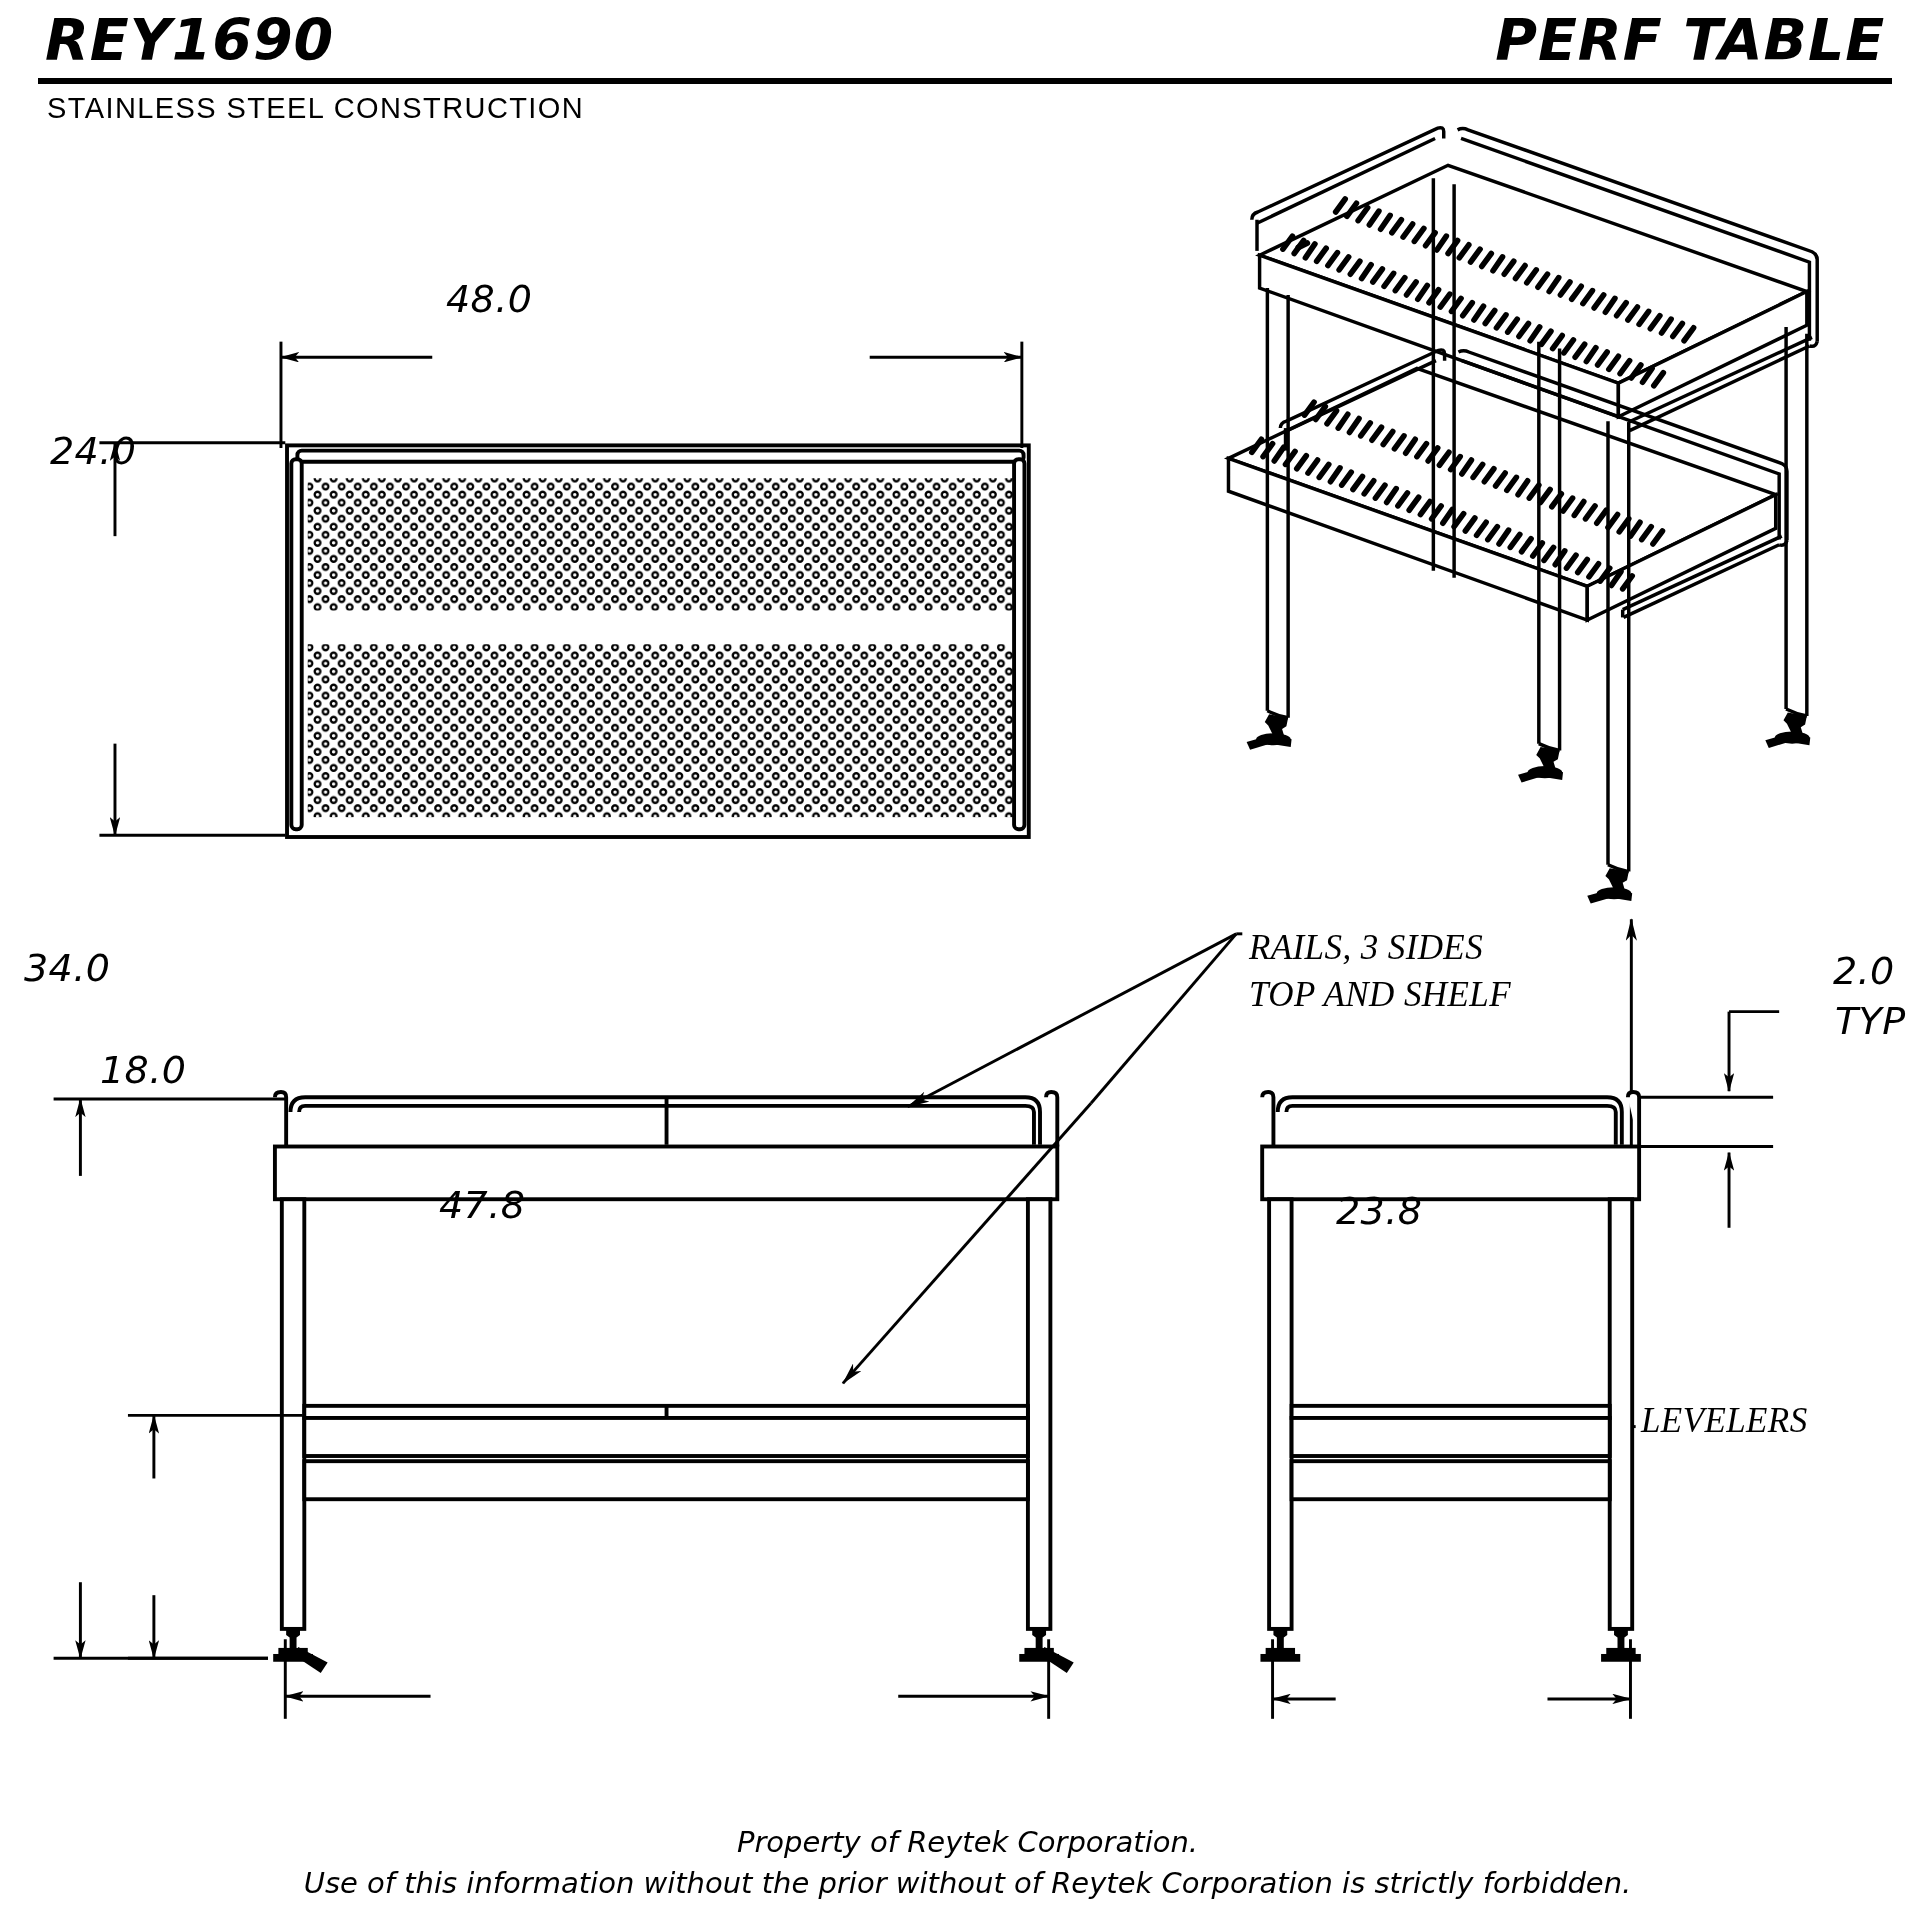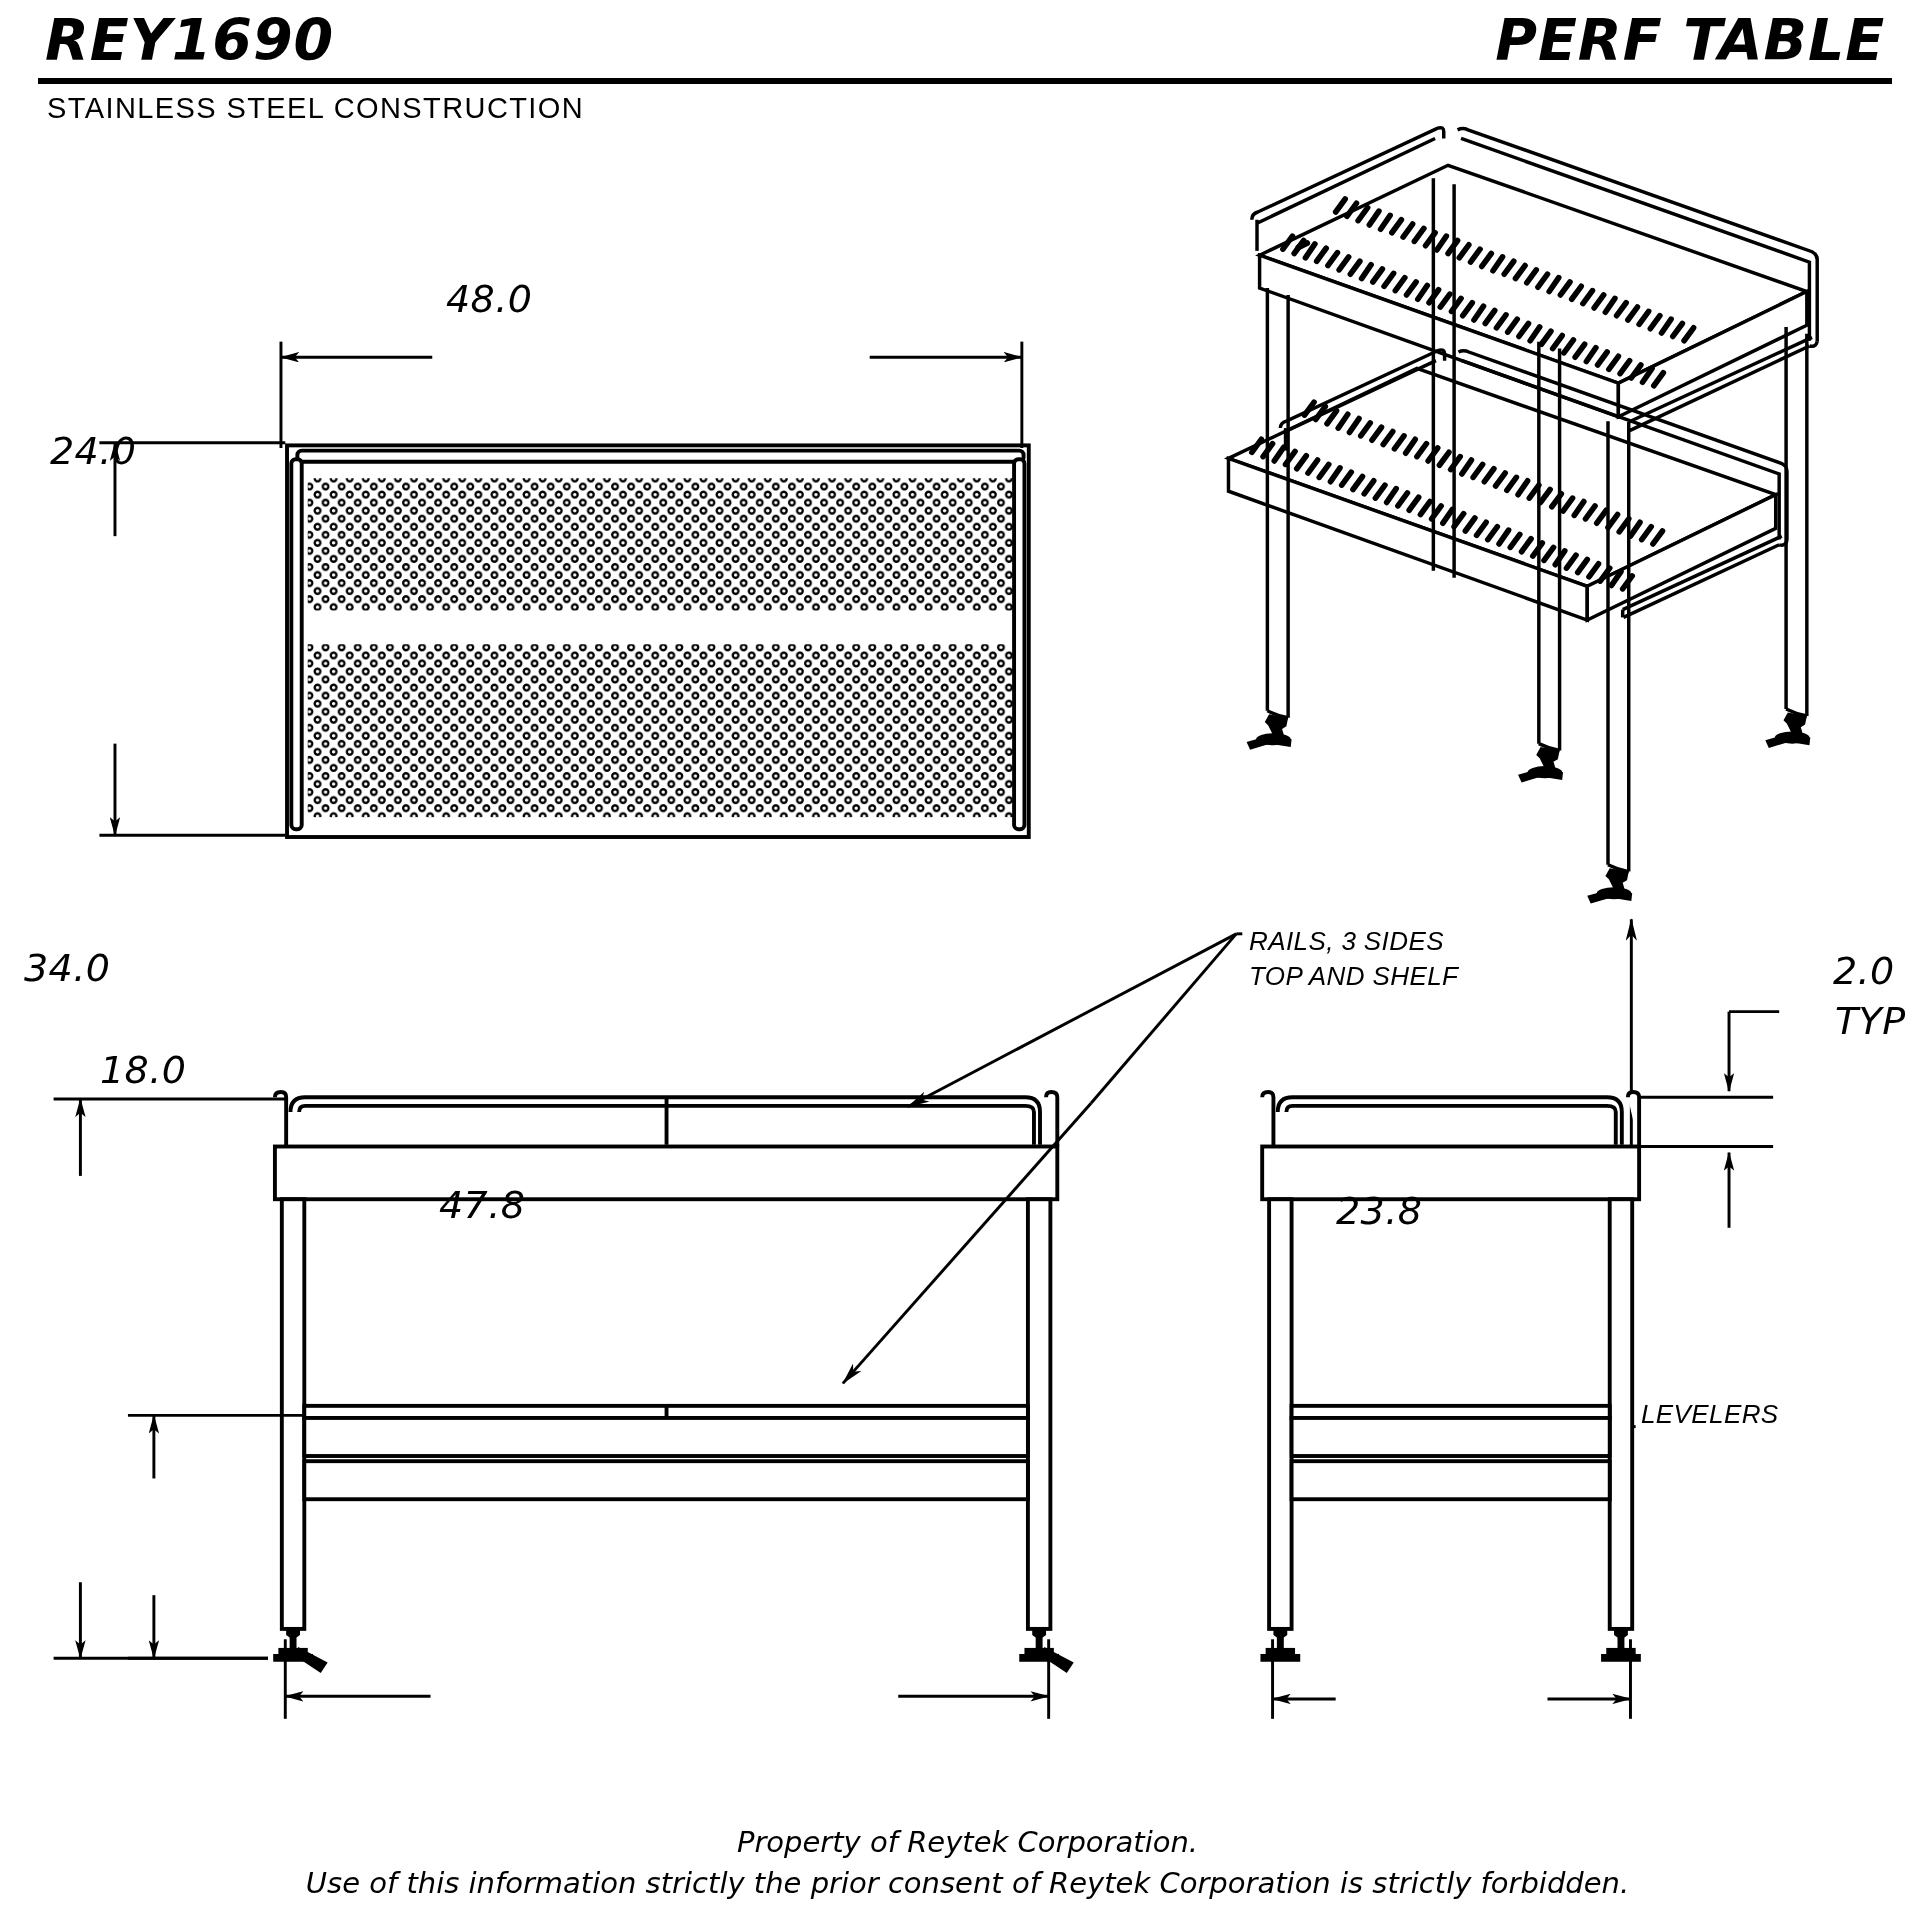--- a/index.html
+++ b/index.html
@@ -66,23 +66,23 @@
     position: absolute;
     font-family: "DejaVu Sans", sans-serif;
     font-style: italic;
     font-size: 38px;
     white-space: nowrap;
     line-height: 1.05;
     letter-spacing: 0.4px;
   }
   .note {
     position: absolute;
-    font-family: Liberation Sans, sans-serif;
+    font-family: Liberation Serif, serif;
     font-style: italic;
-    font-size: 26px;
+    font-size: 35px;
     white-space: nowrap;
     line-height: 1.35;
     letter-spacing: 0.4px;
   }
 
   .dim-48   { left: 446px;  top: 232px; margin-top: 48px; }
   .dim-24   { left: 50px;   top: 432px; }
   .dim-34   { left: 24px;   top: 949px; }
   .dim-18   { left: 100px;  top: 1051px; }
   .dim-478  { left: 439px;  top: 1186px; }
@@ -501,17 +501,17 @@
   <div class="dim dim-typ">TYP</div>
 
   <div class="note note-rails">
     <div>RAILS, 3 SIDES</div>
     <div>TOP AND SHELF</div>
   </div>
   <div class="note note-levelers">LEVELERS</div>
 
   <div class="footer">
     <div>Property of Reytek Corporation.</div>
-    <div>Use of this information strictly the prior consent of Reytek Corporation is strictly forbidden.</div>
+    <div>Use of this information without the prior without of Reytek Corporation is strictly forbidden.</div>
   </div>
 
 </div>
 
 
 </body></html>

